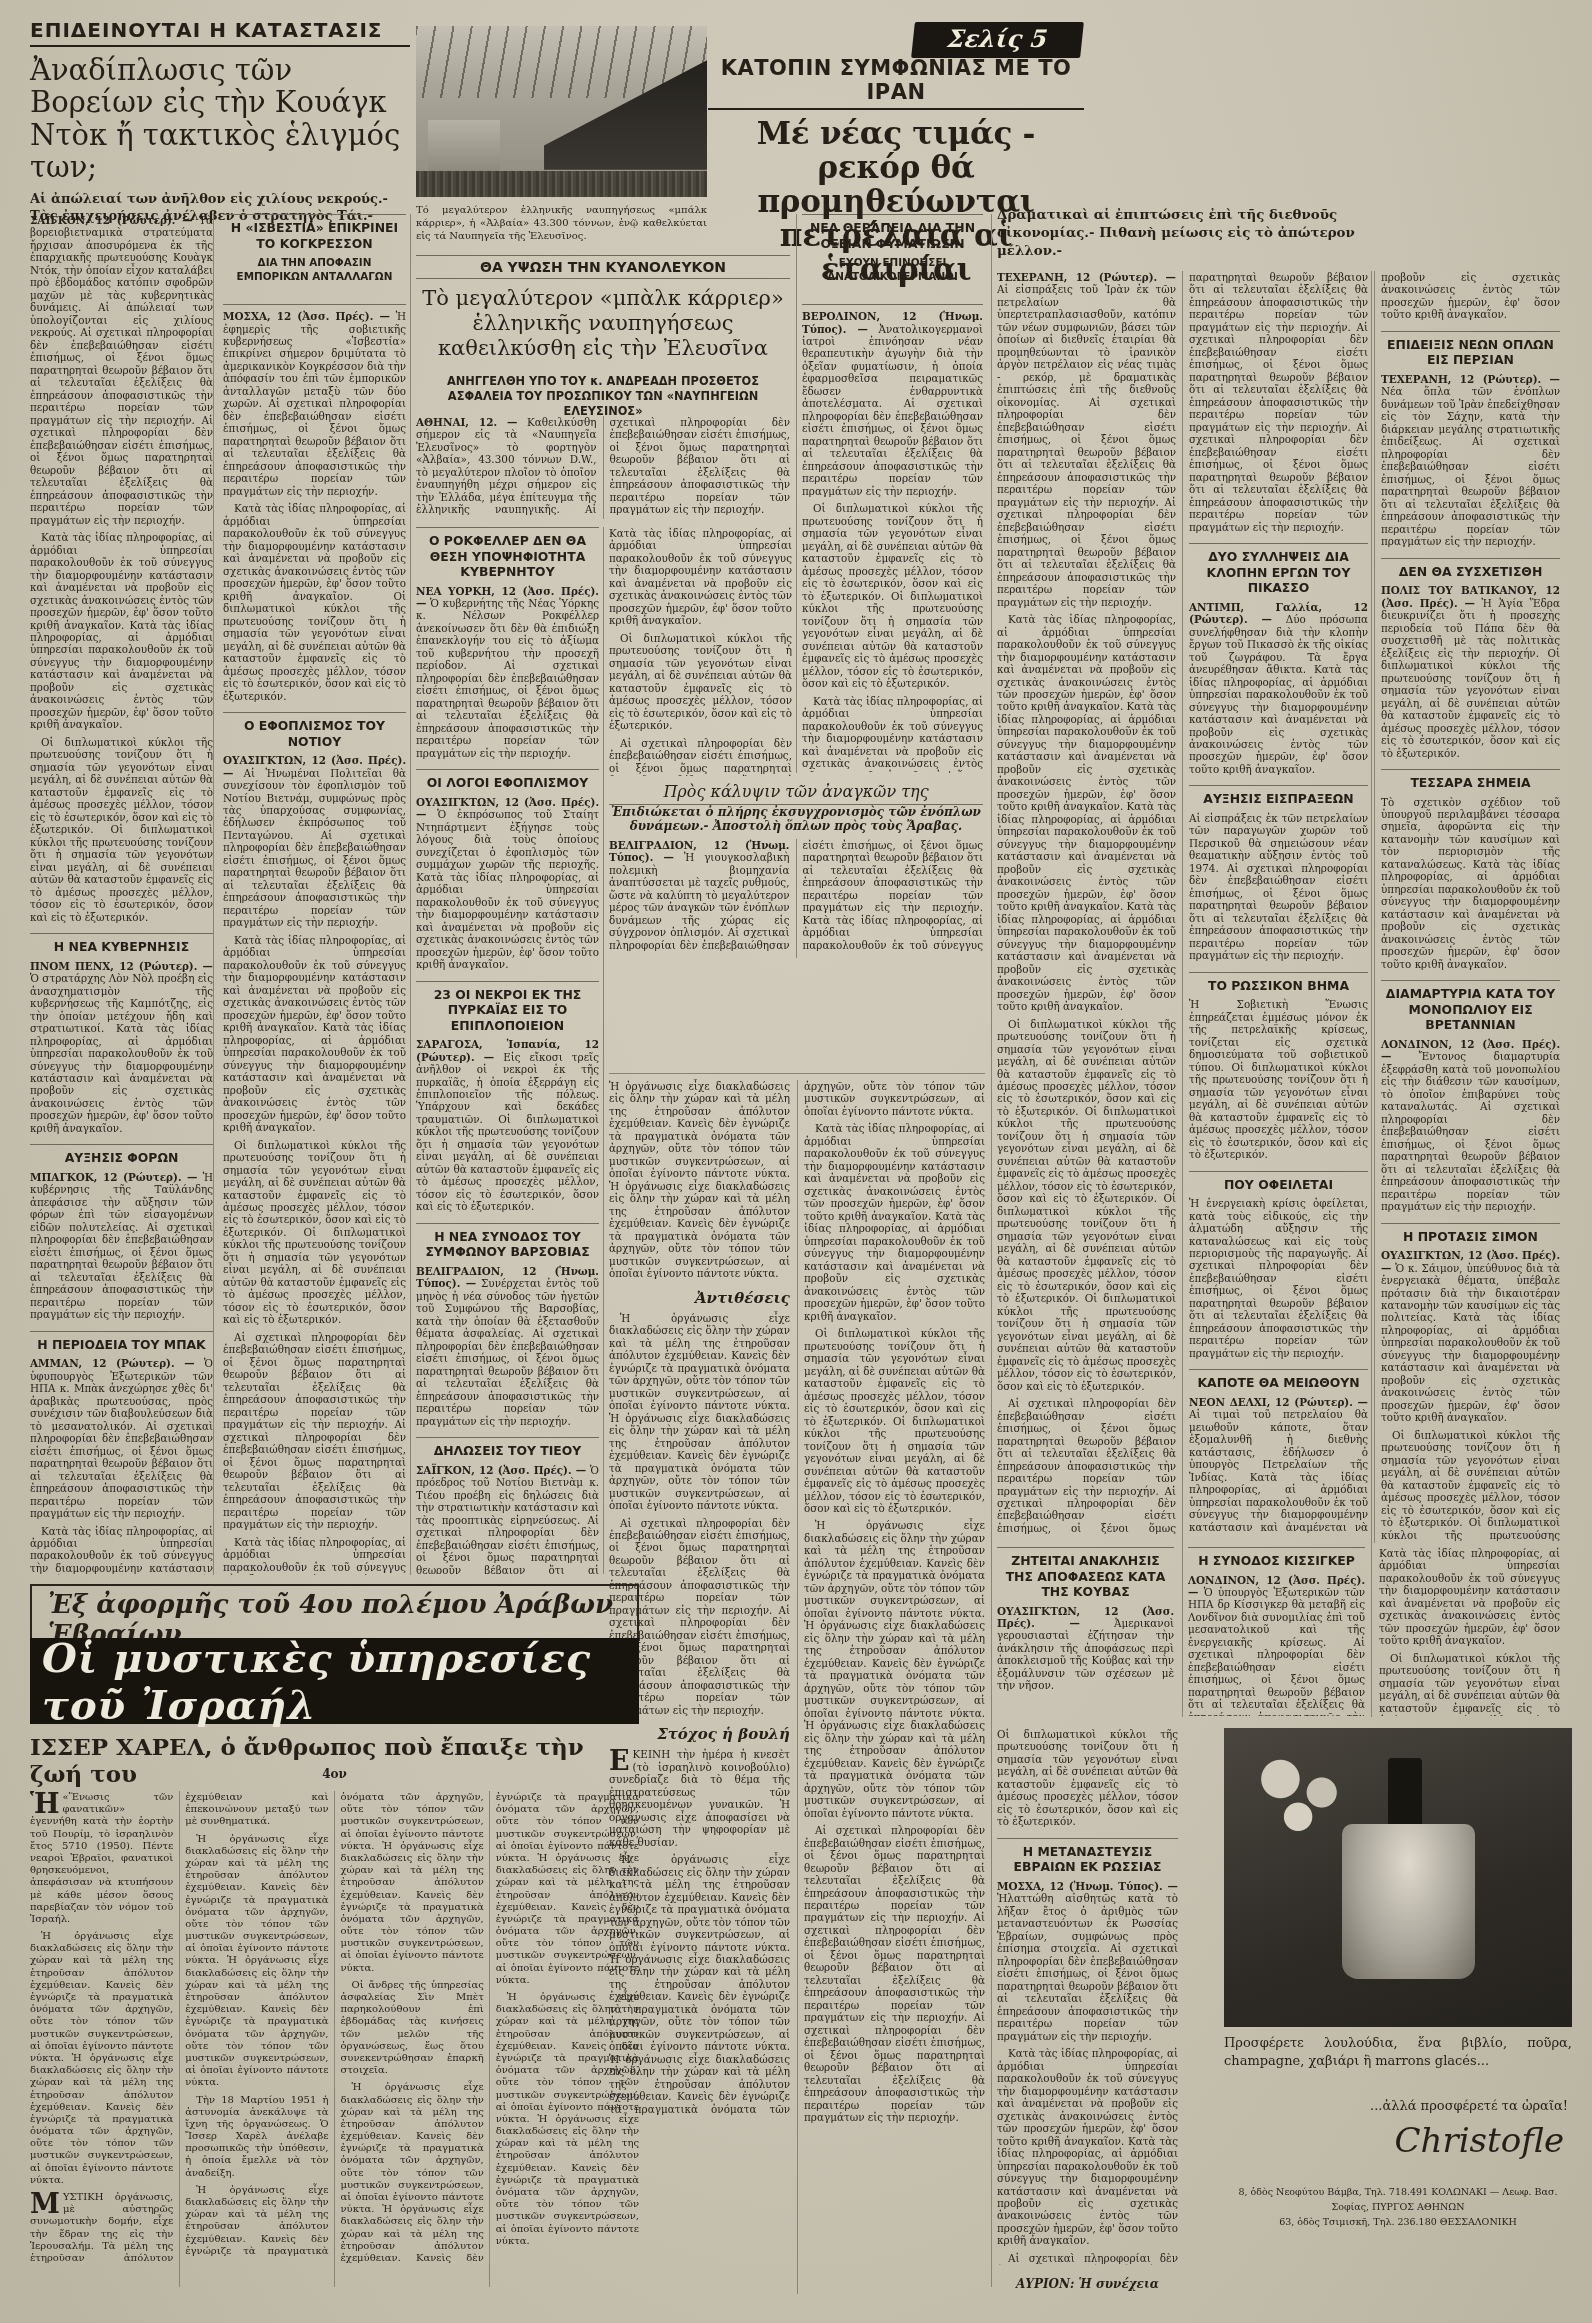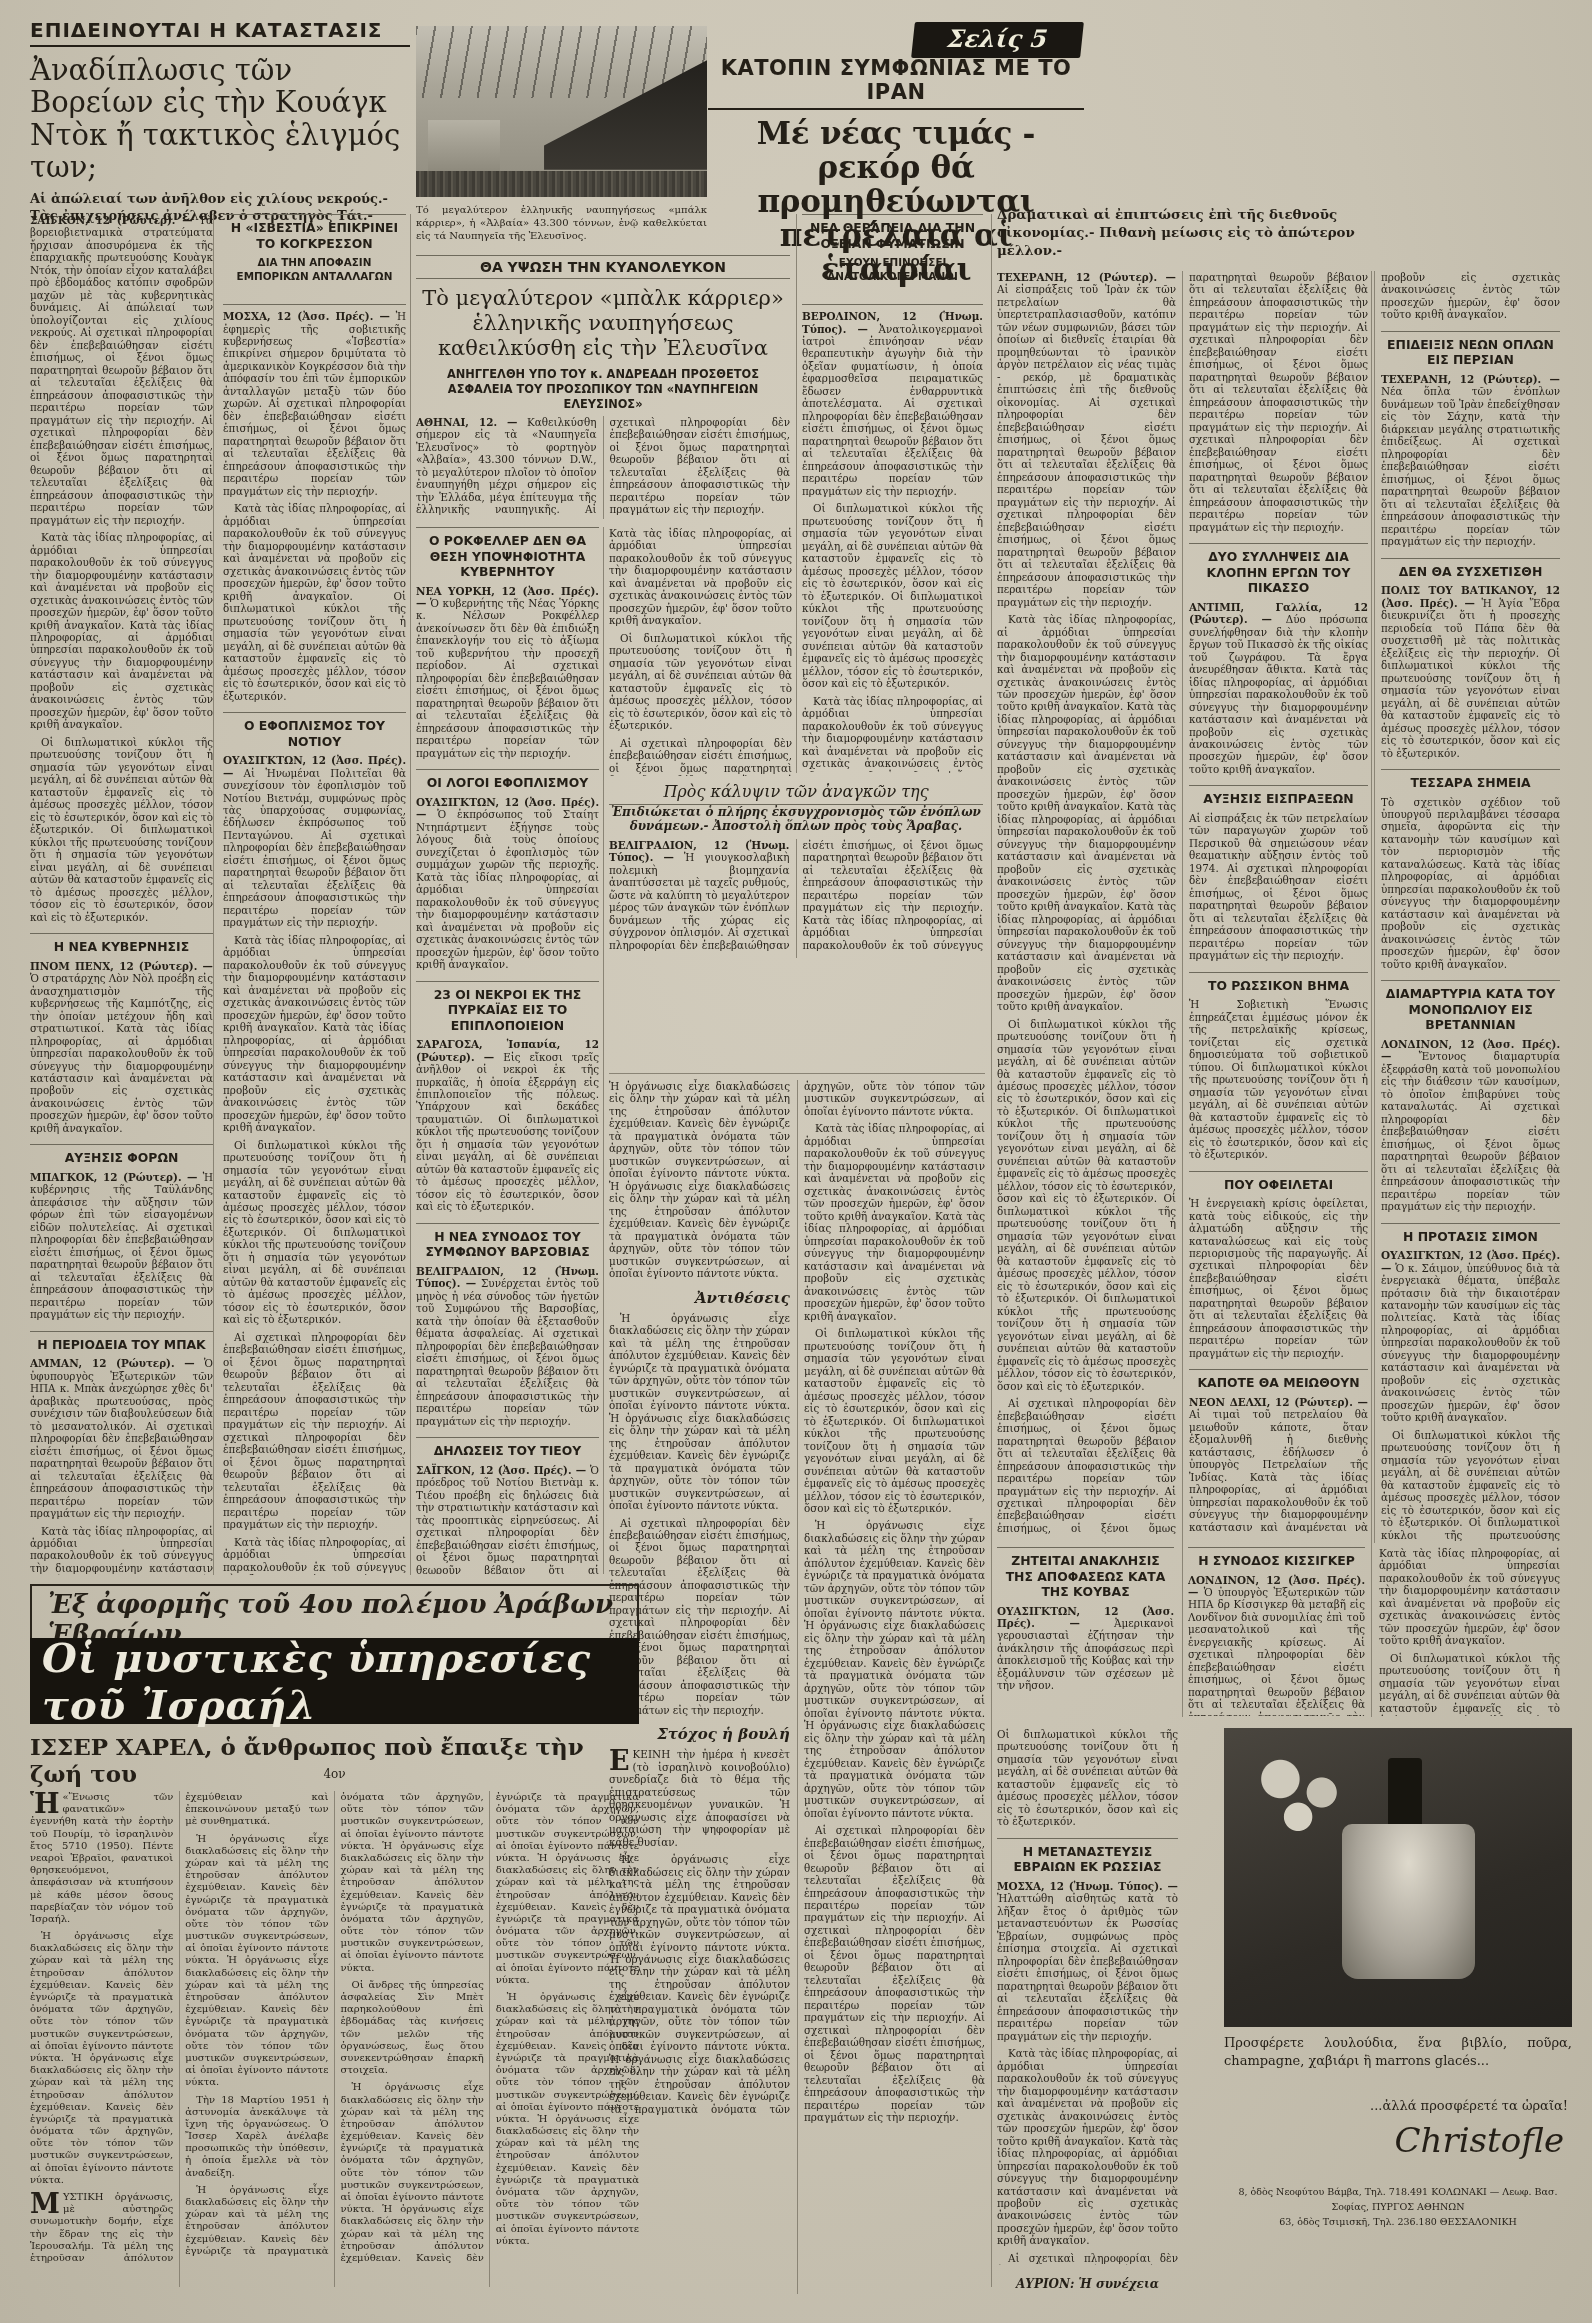--- a/index.html
+++ b/index.html
@@ -37,21 +37,21 @@
       background:repeating-linear-gradient(100deg,rgba(40,38,33,.5) 0 2px,transparent 2px 18px);}
   .ph-crowd{position:absolute;left:0;bottom:0;width:100%;height:15%;
       background:repeating-linear-gradient(90deg,#3e3b34 0 3px,#5a564c 3px 5px,#4a473f 5px 8px);}
   .ph-stand{position:absolute;left:4%;bottom:15%;width:25%;height:30%;
       background:linear-gradient(#b5b1a4,#8e8a7d);}
   #photo-cap{left:416px;top:203px;width:291px;height:48px;font-size:10px;font-weight:normal;
       line-height:1.3;text-align:justify;overflow:hidden;}
   #ship-head{left:416px;top:255px;width:374px;}
   .midhead{font-family:"DejaVu Sans",sans-serif;font-weight:bold;font-size:14px;text-align:center;
       border-top:1px solid #6e6a5c;border-bottom:1px solid #6e6a5c;padding:3px 0;}
-  #ship-title{font-size:21px;line-height:1.2;text-align:center;margin:7px 0 5px;}
+  #ship-title{font-size:21px;line-height:1.2;text-align:center;margin:7px 0 12px;}
   #ship-deck{font-family:"DejaVu Sans",sans-serif;font-weight:bold;font-size:11.4px;line-height:1.35;text-align:center;}
   #ship-body{left:416px;top:416px;width:374px;height:103px;columns:2;column-gap:13px;
       column-rule:1px solid #8a8475;font-size:10.4px;line-height:1.2;text-align:justify;overflow:hidden;position:absolute;}
   #col3{left:416px;top:527px;width:183px;height:1047px;}
   #col4a{left:609px;top:527px;width:183px;height:249px;}
   
   #tb{left:802px;top:214px;width:181px;height:559px;}
   
   #badge{left:913px;top:22px;width:169px;height:36px;background:#1a1712;color:#efecd9;
       font-style:italic;font-weight:bold;font-size:24px;text-align:center;line-height:34px;
@@ -96,21 +96,21 @@
   #ad-brand{position:absolute;right:8px;top:392px;width:328px;font-style:italic;font-size:34px;text-align:right;}
   #ad-addr{position:absolute;left:0;top:456px;width:348px;font-size:9.5px;text-align:center;line-height:1.6;}
   
   #feat-kicker-wrap{left:30px;top:1584px;width:609px;}
   #feat-kicker{font-size:26px;font-weight:bold;font-style:italic;display:inline-block;
       border:2px solid #2a251c;padding:3px 16px;}
   #feat-box{left:30px;top:1638px;width:609px;height:86px;background:#17140e;
       display:flex;align-items:center;justify-content:center;}
   #feat-box span{color:#ece8da;font-style:italic;font-weight:bold;font-size:40px;letter-spacing:1px;padding-left:12px;}
   #feat-sub{left:30px;top:1733px;width:609px;font-size:23px;font-weight:bold;}
-  #feat-part{left:30px;top:1767px;width:609px;font-size:12px;font-weight:normal;text-align:center;}
+  #feat-part{left:30px;top:1767px;width:609px;font-size:12px;font-weight:bold;text-align:center;}
   #feat-body{left:30px;top:1791px;width:609px;height:496px;columns:4;column-gap:12px;
       column-rule:1px solid #8a8475;font-size:10px;line-height:1.22;text-align:justify;overflow:hidden;position:absolute;}
 </style>
 </head>
 <body>
 
 <div class="page">
 
   <div class="abs" id="badge">
     <span>Σελίς 5</span>

